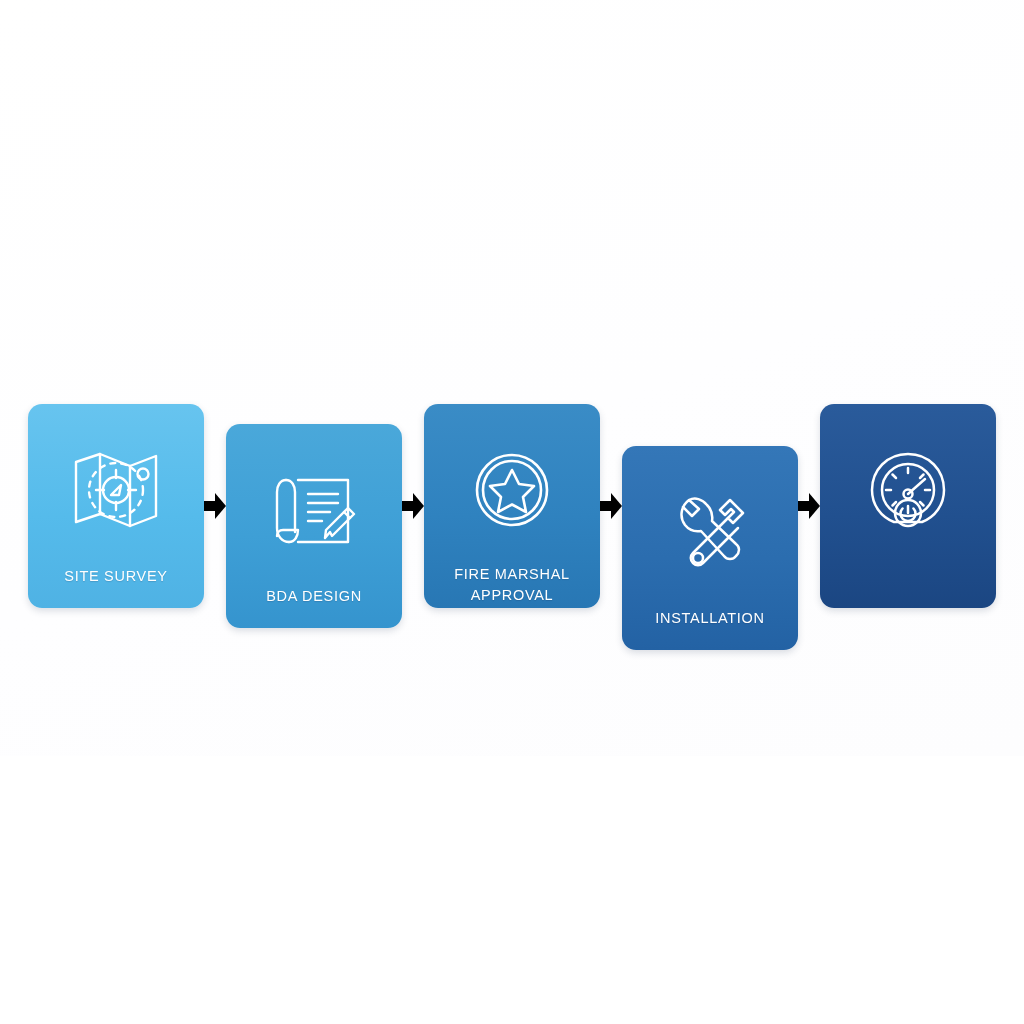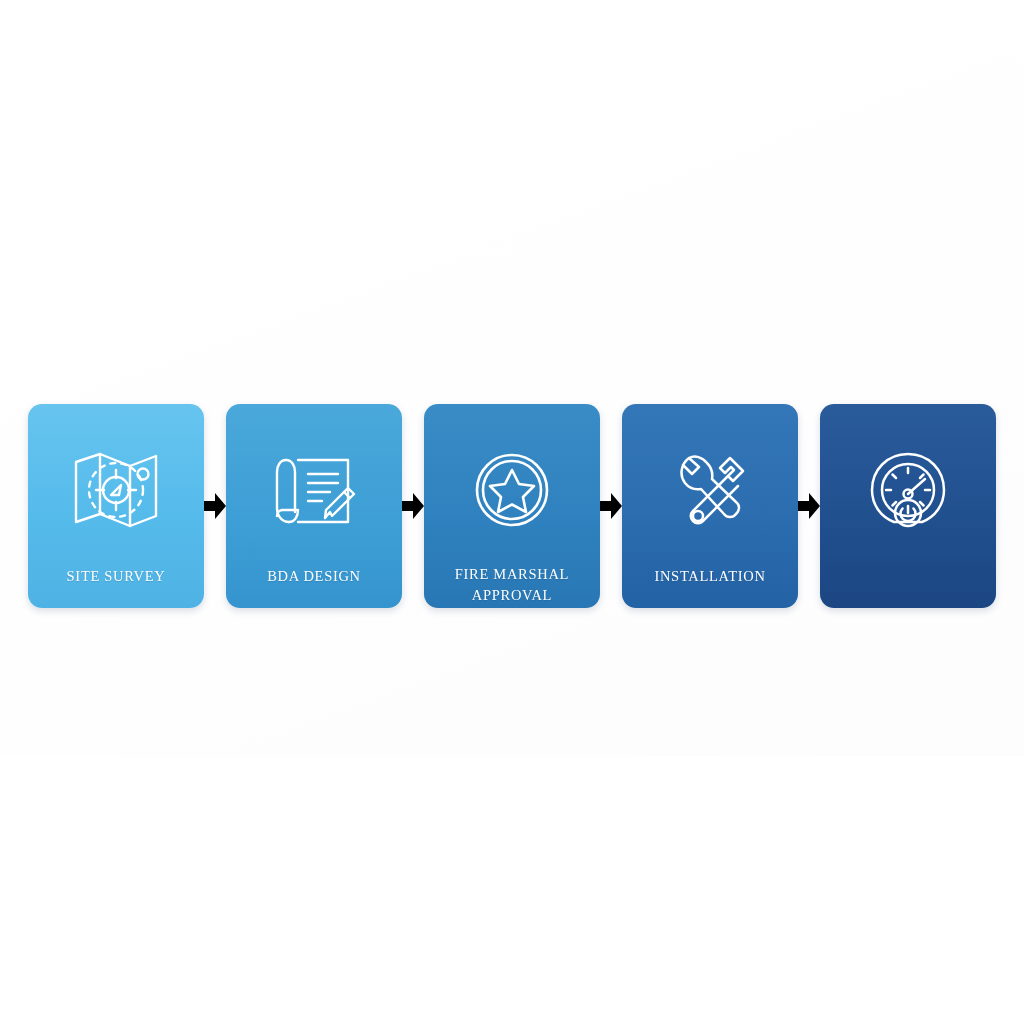--- a/index.html
+++ b/index.html
@@ -15,21 +15,20 @@
     position: relative;
   }
 
   #canvas {
     position: absolute;
     left: 0;
     top: 0;
     width: 1024px;
     height: 756px;
     background: linear-gradient(160deg, #ffffff 0%, #fefeff 55%, #fdfdfe 100%);
-    font-family: Liberation Serif, serif;
   }
 
   
   #flow {
     position: absolute;
     left: 0;
     top: 404px;
     width: 1024px;
     height: 208px;
     display: flex;
@@ -142,21 +141,21 @@
       <div class="label">SITE SURVEY</div>
     </div>
 
     <div class="arrow">
       <div class="glyph">
           <div class="shaft"></div>
           <div class="head"></div>
         </div>
     </div>
 
-    <div class="step" style="background:linear-gradient(180deg,#4aa8da 0%,#3e9fd6 55%,#3594ce 100%);">
+    <div class="step" style="background:linear-gradient(180deg,#4aa8da 0%,#3e9fd6 55%,#3594ce 100%);margin-top:20px;">
       <div class="icon-wrap">
         <svg width="92" height="88" viewBox="0 0 92 88" fill="none" stroke="#ffffff" stroke-width="2.4" stroke-linecap="round" stroke-linejoin="round">
 
           <path d="M18 14 C12 14 9 20 9 26 L9 62 C9 70 14 76 21 76"></path>
           <path d="M18 14 C24 14 27 20 27 26 L27 66"></path>
           <path d="M21 76 C27 76 30 70 30 64 L15 64 C11 64 9 67 9 70"></path>
 
           <path d="M30 14 L80 14 L80 76 L30 76"></path>
 
           <path d="M40 28 L70 28"></path>
@@ -192,21 +191,21 @@
       </div>
     </div>
 
     <div class="arrow">
       <div class="glyph">
           <div class="shaft"></div>
           <div class="head"></div>
         </div>
     </div>
 
-    <div class="step" style="background:linear-gradient(180deg,#3477b8 0%,#2b6daf 55%,#2362a4 100%);">
+    <div class="step" style="background:linear-gradient(180deg,#3477b8 0%,#2b6daf 55%,#2362a4 100%);margin-top:42px;">
       <div class="icon-wrap">
         <svg width="92" height="88" viewBox="0 0 92 88" fill="none" stroke="#ffffff" stroke-width="2.5" stroke-linecap="round" stroke-linejoin="round">
 
           <path d="M25 12 C17 18 15 29 21 37 C25 42 31 44 37 43 L60 68
                    C63 72 69 72 72 68 C76 64 76 59 72 56 L48 33
                    C49 27 47 21 43 17 C38 11 31 9 25 12 Z
                    M25 12 L35 21 L28 28 L19 19"></path>
 
           <path d="M66 12 L56 22 L61 27 L67 21 L70 24 L64 30 L69 35 L79 25 Z"></path>
           <path d="M64 30 L29 65 C26 68 26 72 29 75 C32 78 36 78 39 75 L74 40"></path>

